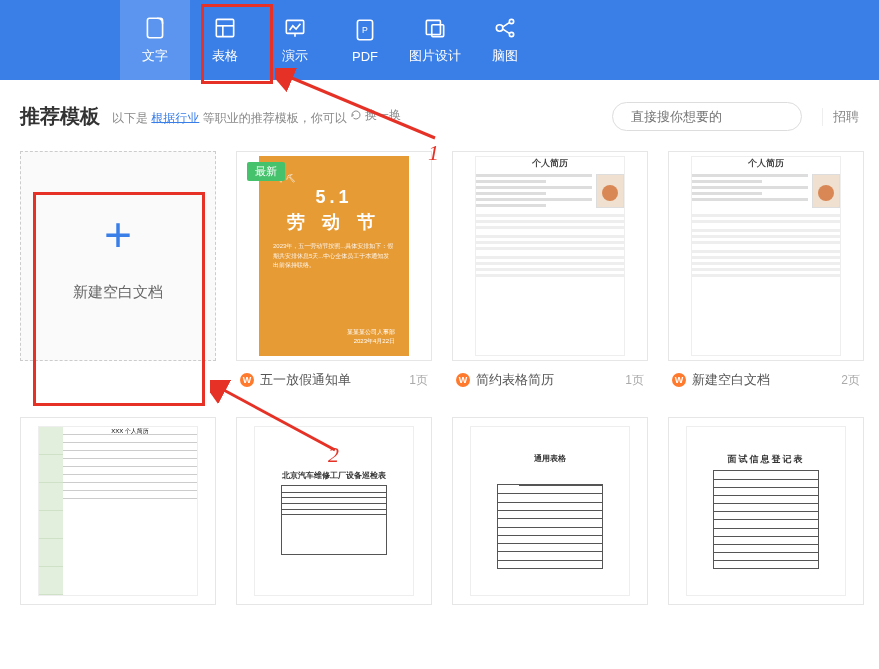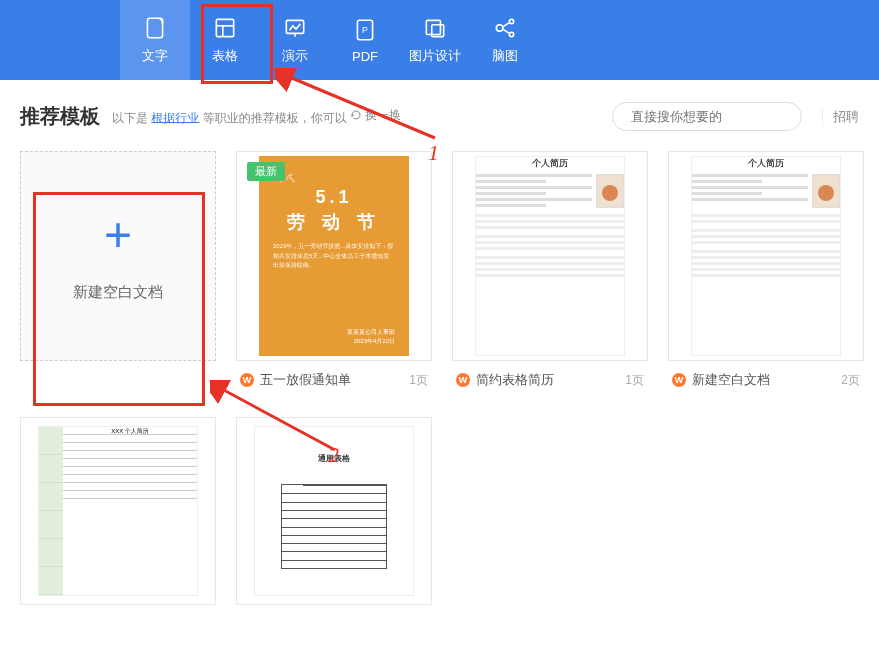--- a/index.html
+++ b/index.html
@@ -404,20 +404,37 @@
             <div class="hline"></div>
             <div class="hline"></div>
             <div class="hline"></div>
             <div class="hline"></div>
             <div class="hline" style="flex:3;border:none"></div>
         </div>
       </div>
     </div>
   </div>
 
+  <div class="card">
+    <div class="thumb row2">
+      <div class="doc-sheet" style="justify-content:center;">
+        <div style="height:40px"></div>
+        <div class="dt">北京汽车维修工厂设备巡检表</div>
+        <div class="grid-lines" style="flex:0 0 70px;">
+            <div></div>
+            <div></div>
+            <div></div>
+            <div></div>
+            <div></div>
+            <div></div>
+          </div>
+        <div style="height:30px"></div>
+      </div>
+    </div>
+  </div>
 
   <div class="card">
     <div class="thumb row2">
       <div class="doc-sheet">
         <div class="dt">通用表格</div>
         <div style="height:12px"></div>
         <div class="grid-lines" style="display:grid; grid-template-columns:repeat(5,1fr); grid-template-rows:repeat(10,1fr);">
           <div></div>
             <div></div>
             <div></div>
@@ -466,20 +483,41 @@
           <div></div>
             <div></div>
             <div></div>
             <div></div>
             <div></div>
         </div>
       </div>
     </div>
   </div>
 
+  <div class="card">
+    <div class="thumb row2">
+      <div class="doc-sheet">
+        <div class="dt" style="font-size:9px; letter-spacing:2px;">面试信息登记表</div>
+        <div class="grid-lines">
+            <div></div>
+            <div></div>
+            <div></div>
+            <div></div>
+            <div></div>
+            <div></div>
+            <div></div>
+            <div></div>
+            <div></div>
+            <div></div>
+            <div></div>
+            <div></div>
+          </div>
+      </div>
+    </div>
+  </div>
 
 </div>
 
 <div class="anno redbox" style="left:201px; top:4px; width:72px; height:80px;"></div>
 <div class="anno redbox" style="left:33px; top:192px; width:172px; height:214px;"></div>
 
 <svg class="anno" style="left:275px; top:68px; width:170px; height:80px;" viewBox="0 0 170 80">
   <defs>
       <marker id="ah1" markerWidth="10" markerHeight="10" refX="2" refY="5" orient="auto">
         <path d="M0,0 L10,5 L0,10 z" fill="#e63226"></path>

